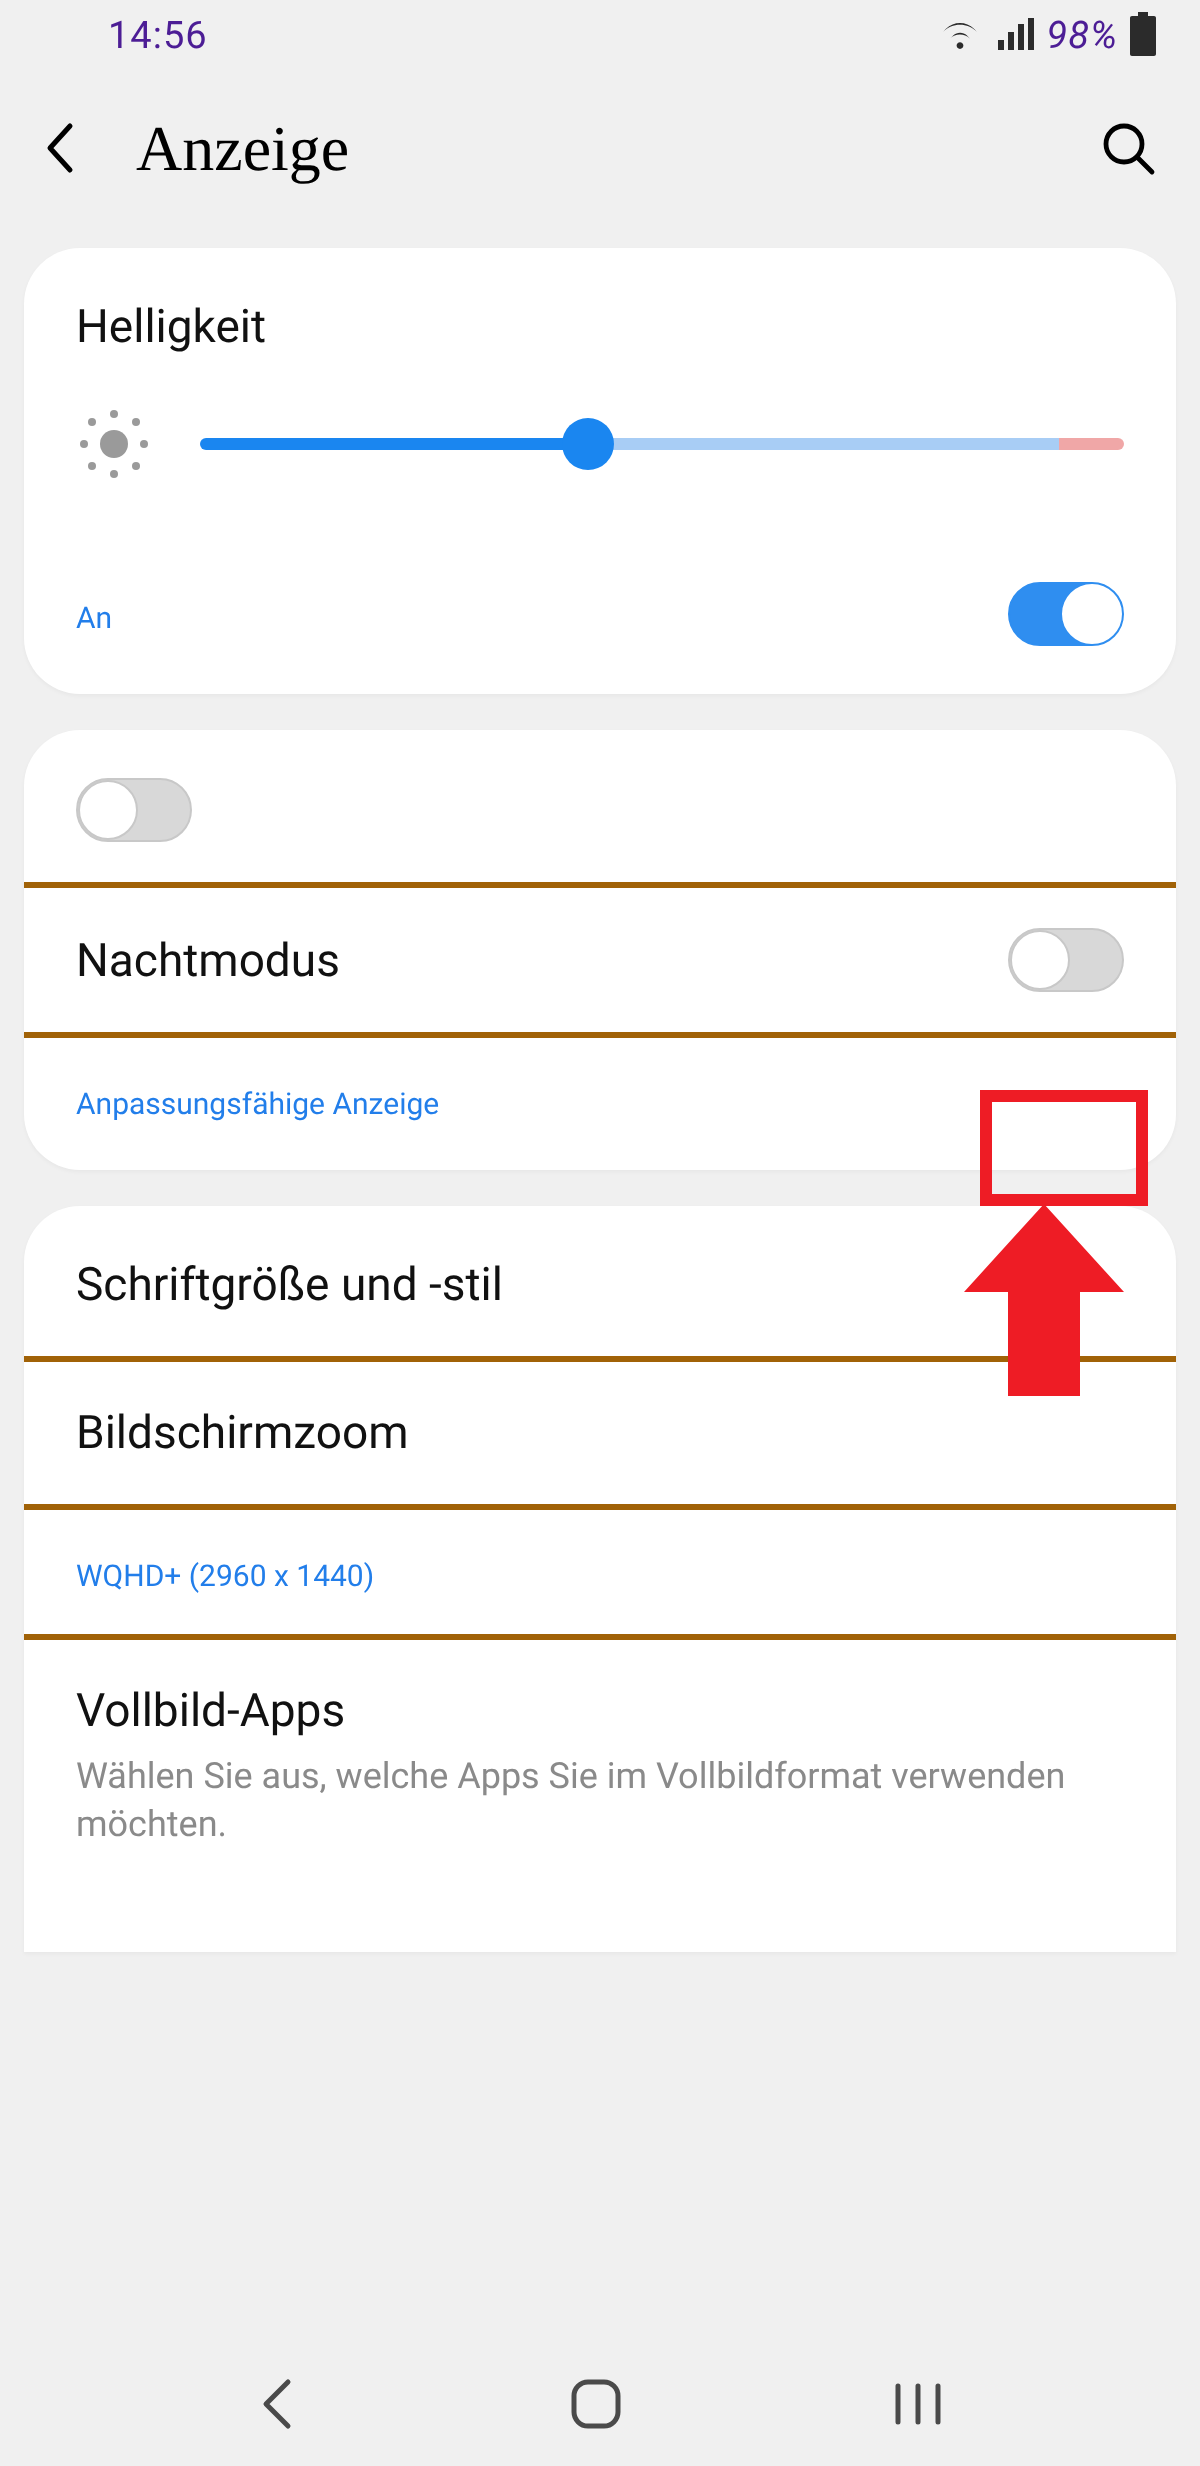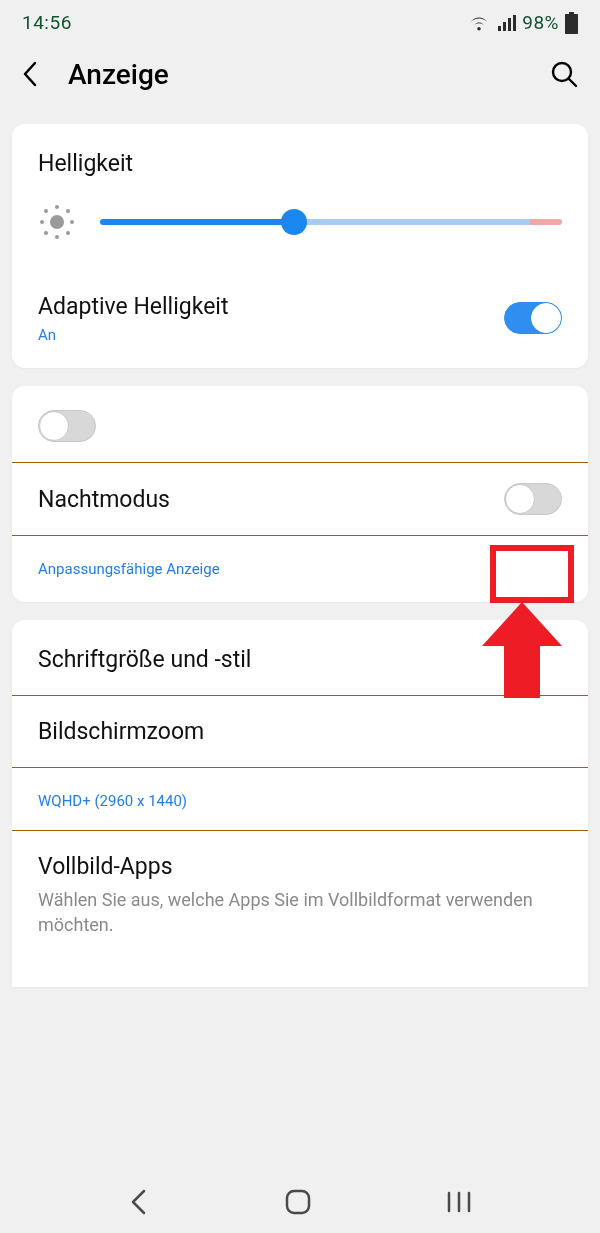--- a/index.html
+++ b/index.html
@@ -9,62 +9,64 @@
     background: #f0f0f0;
     color: #000;
     position: relative;
     overflow: hidden;
   }
 
   
   .status-bar {
     height: 34px;
     display: flex;
-    align-items: flex-end;
+    align-items: center;
     justify-content: space-between;
     padding: 0 22px;
     font-size: 19px;
-    color: #14532d;
+    color: #4c1d95;
     letter-spacing: .5px;
-  }
-  .status-right { display: flex; align-items: center; gap: 6px; }
+    margin-left: 32px;
+  }
+  .status-right { display: flex; align-items: center; gap: 6px; font-style: italic; }
   .status-right svg { display: block; }
 
   
   .title-row {
     height: 80px;
     display: flex;
     align-items: center;
     padding: 0 22px;
   }
   .title-row .back { width: 34px; display:flex; align-items:center; }
   .title-row h1 {
-    font-size: 28px;
+    font-size: 32px;
     font-weight: 500;
     margin-left: 12px;
     flex: 1;
+    font-family: Liberation Serif, serif;
   }
   .title-row .search { width: 34px; display:flex; justify-content:flex-end; }
 
   
   .card {
     background: #fff;
-    border-radius: 13px;
+    border-radius: 28px;
     margin: 10px 12px 18px;
     padding: 4px 0;
     box-shadow: 0 1px 2px rgba(0,0,0,.04);
   }
   .row {
     padding: 20px 26px;
     display: flex;
     align-items: center;
     gap: 18px;
     position: relative;
   }
-  .row + .row { border-top: 1px solid #a16207; }
+  .row + .row { border-top: 3px solid #a16207; }
   .row .text { flex: 1; min-width: 0; }
   .row .title {
     font-size: 23px;
     color: #111;
     line-height: 1.35;
   }
   .row .sub-blue {
     font-size: 15px;
     color: #227eea;
     margin-top: 4px;
@@ -197,21 +199,20 @@
       <div class="ray" style="transform:translate(-11px,11px)"></div>
       <div class="ray" style="transform:translate(-15px,0)"></div>
       <div class="ray" style="transform:translate(-11px,-11px)"></div>
     </div>
     <div class="slider-track">
       <div class="slider-thumb"></div>
     </div>
   </div>
   <div class="row">
     <div class="text">
-      <div class="title">Adaptive Helligkeit</div>
       <div class="sub-blue">An</div>
     </div>
     <div class="toggle on">
         <div class="knob"></div>
       </div>
   </div>
 </div>
 
 <div class="card">
   <div class="row">

